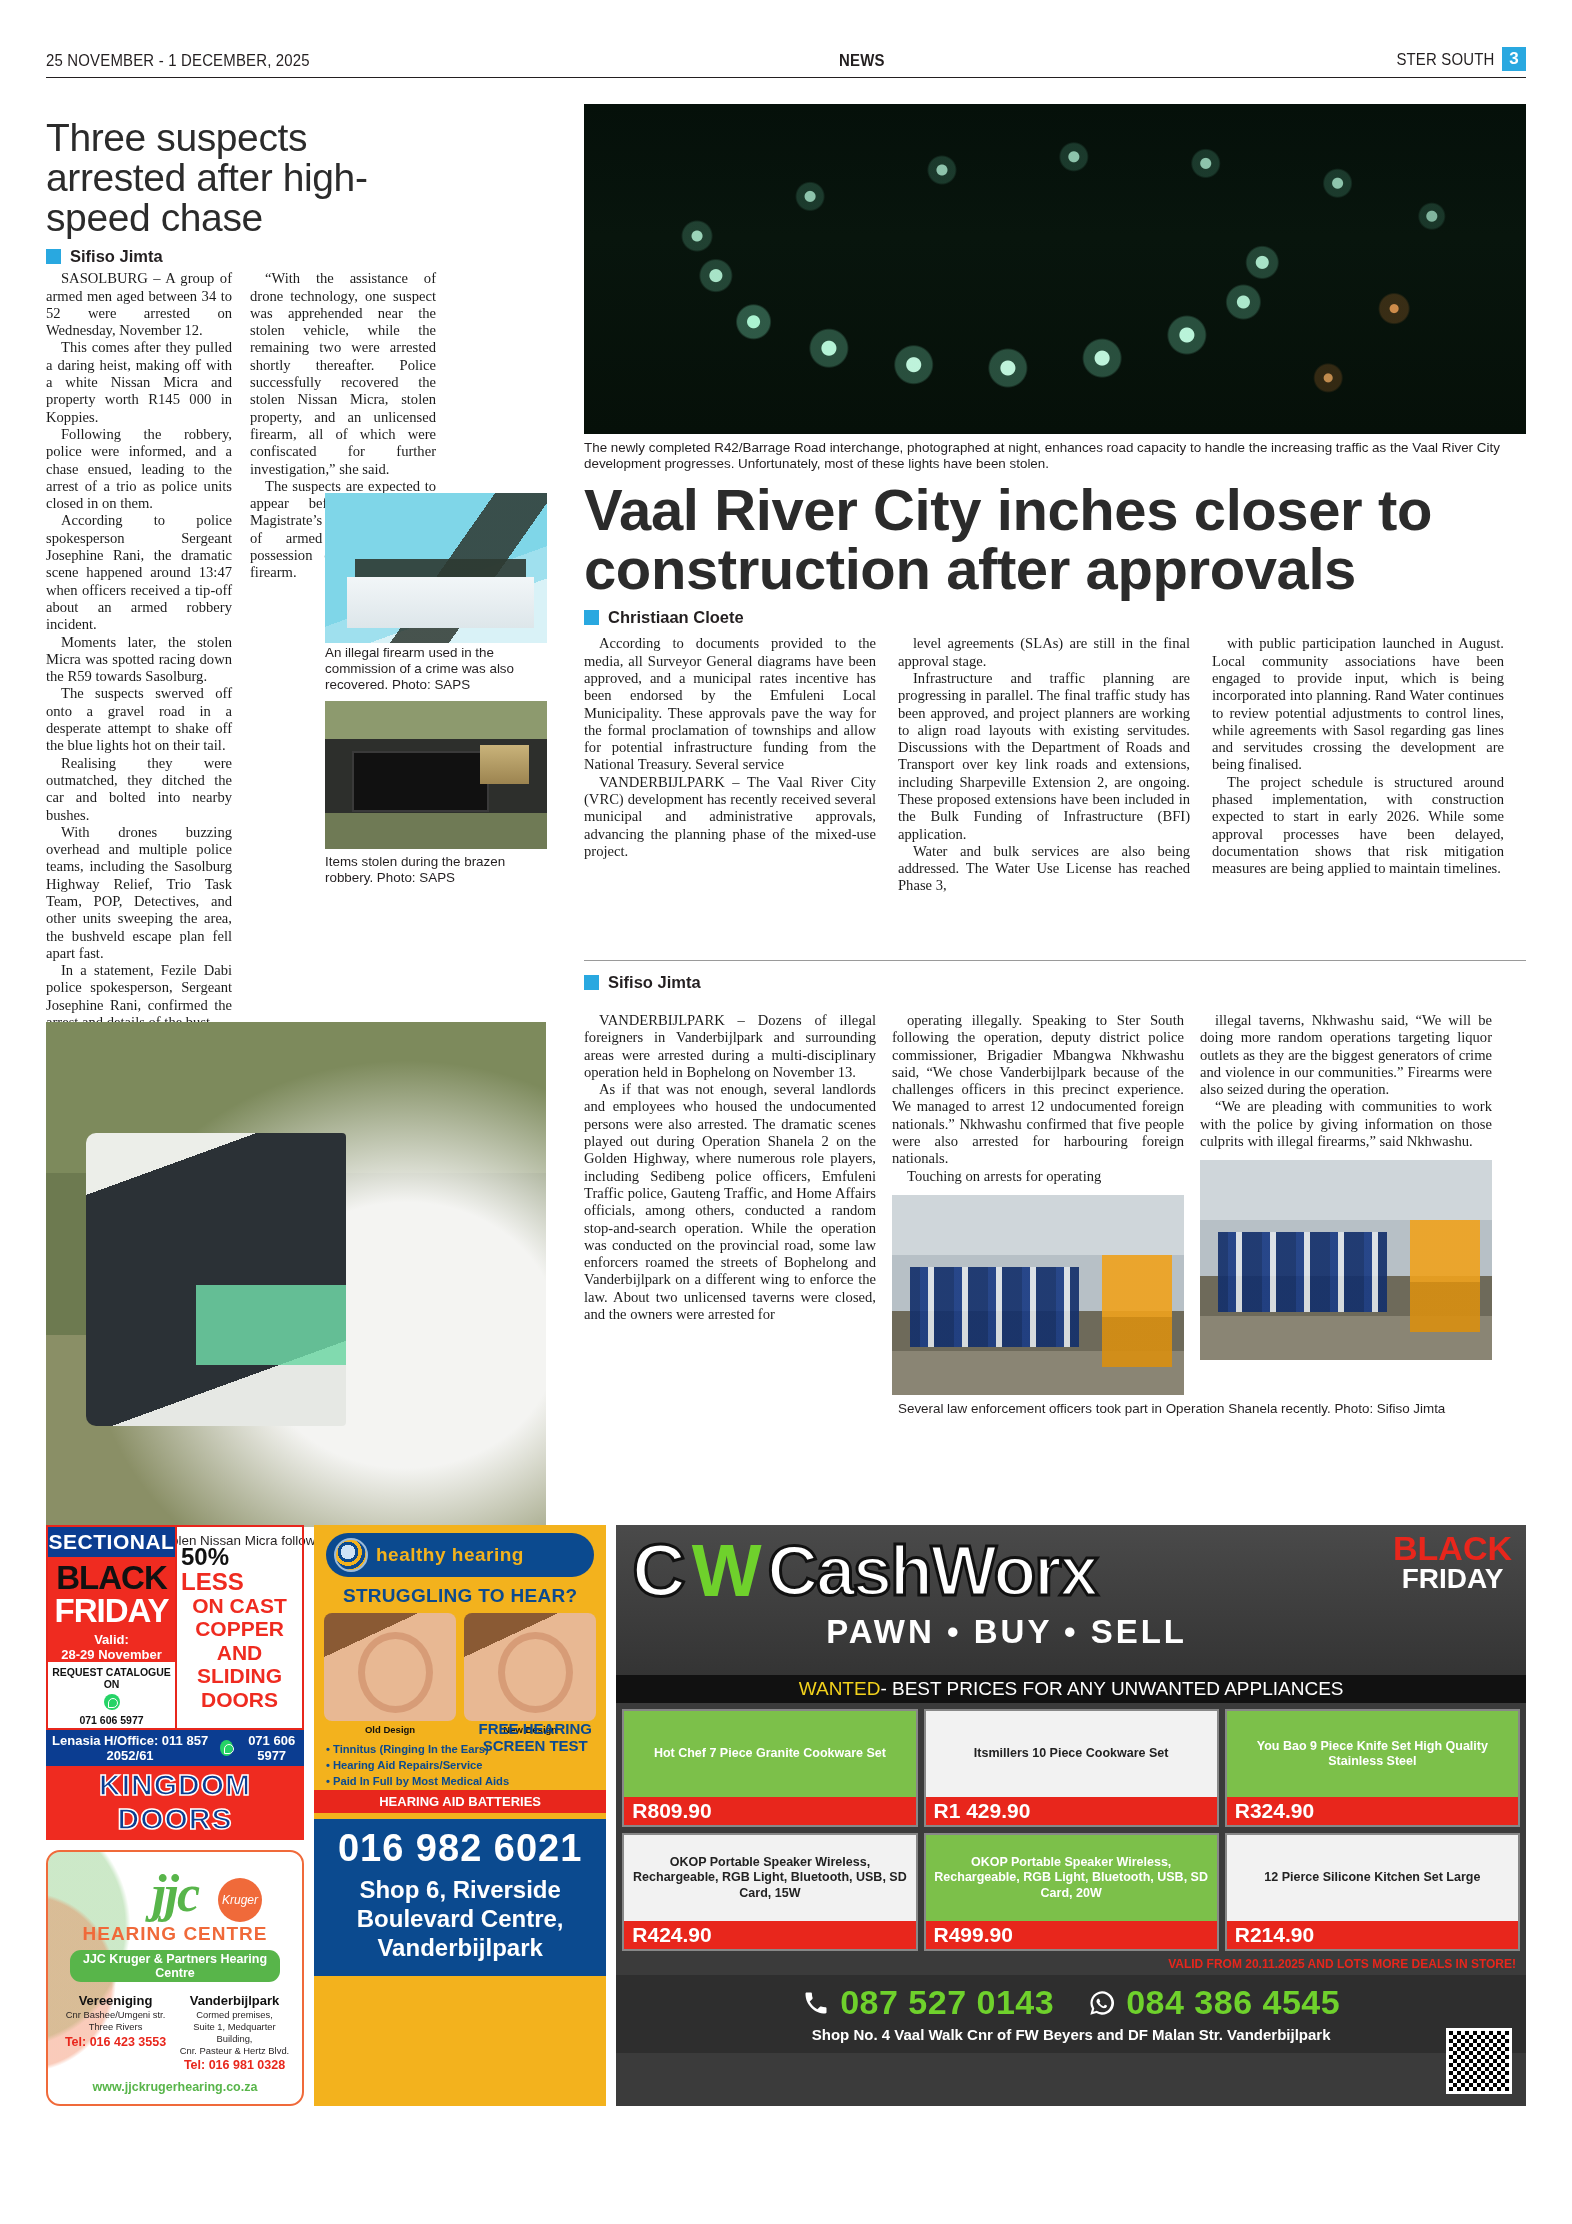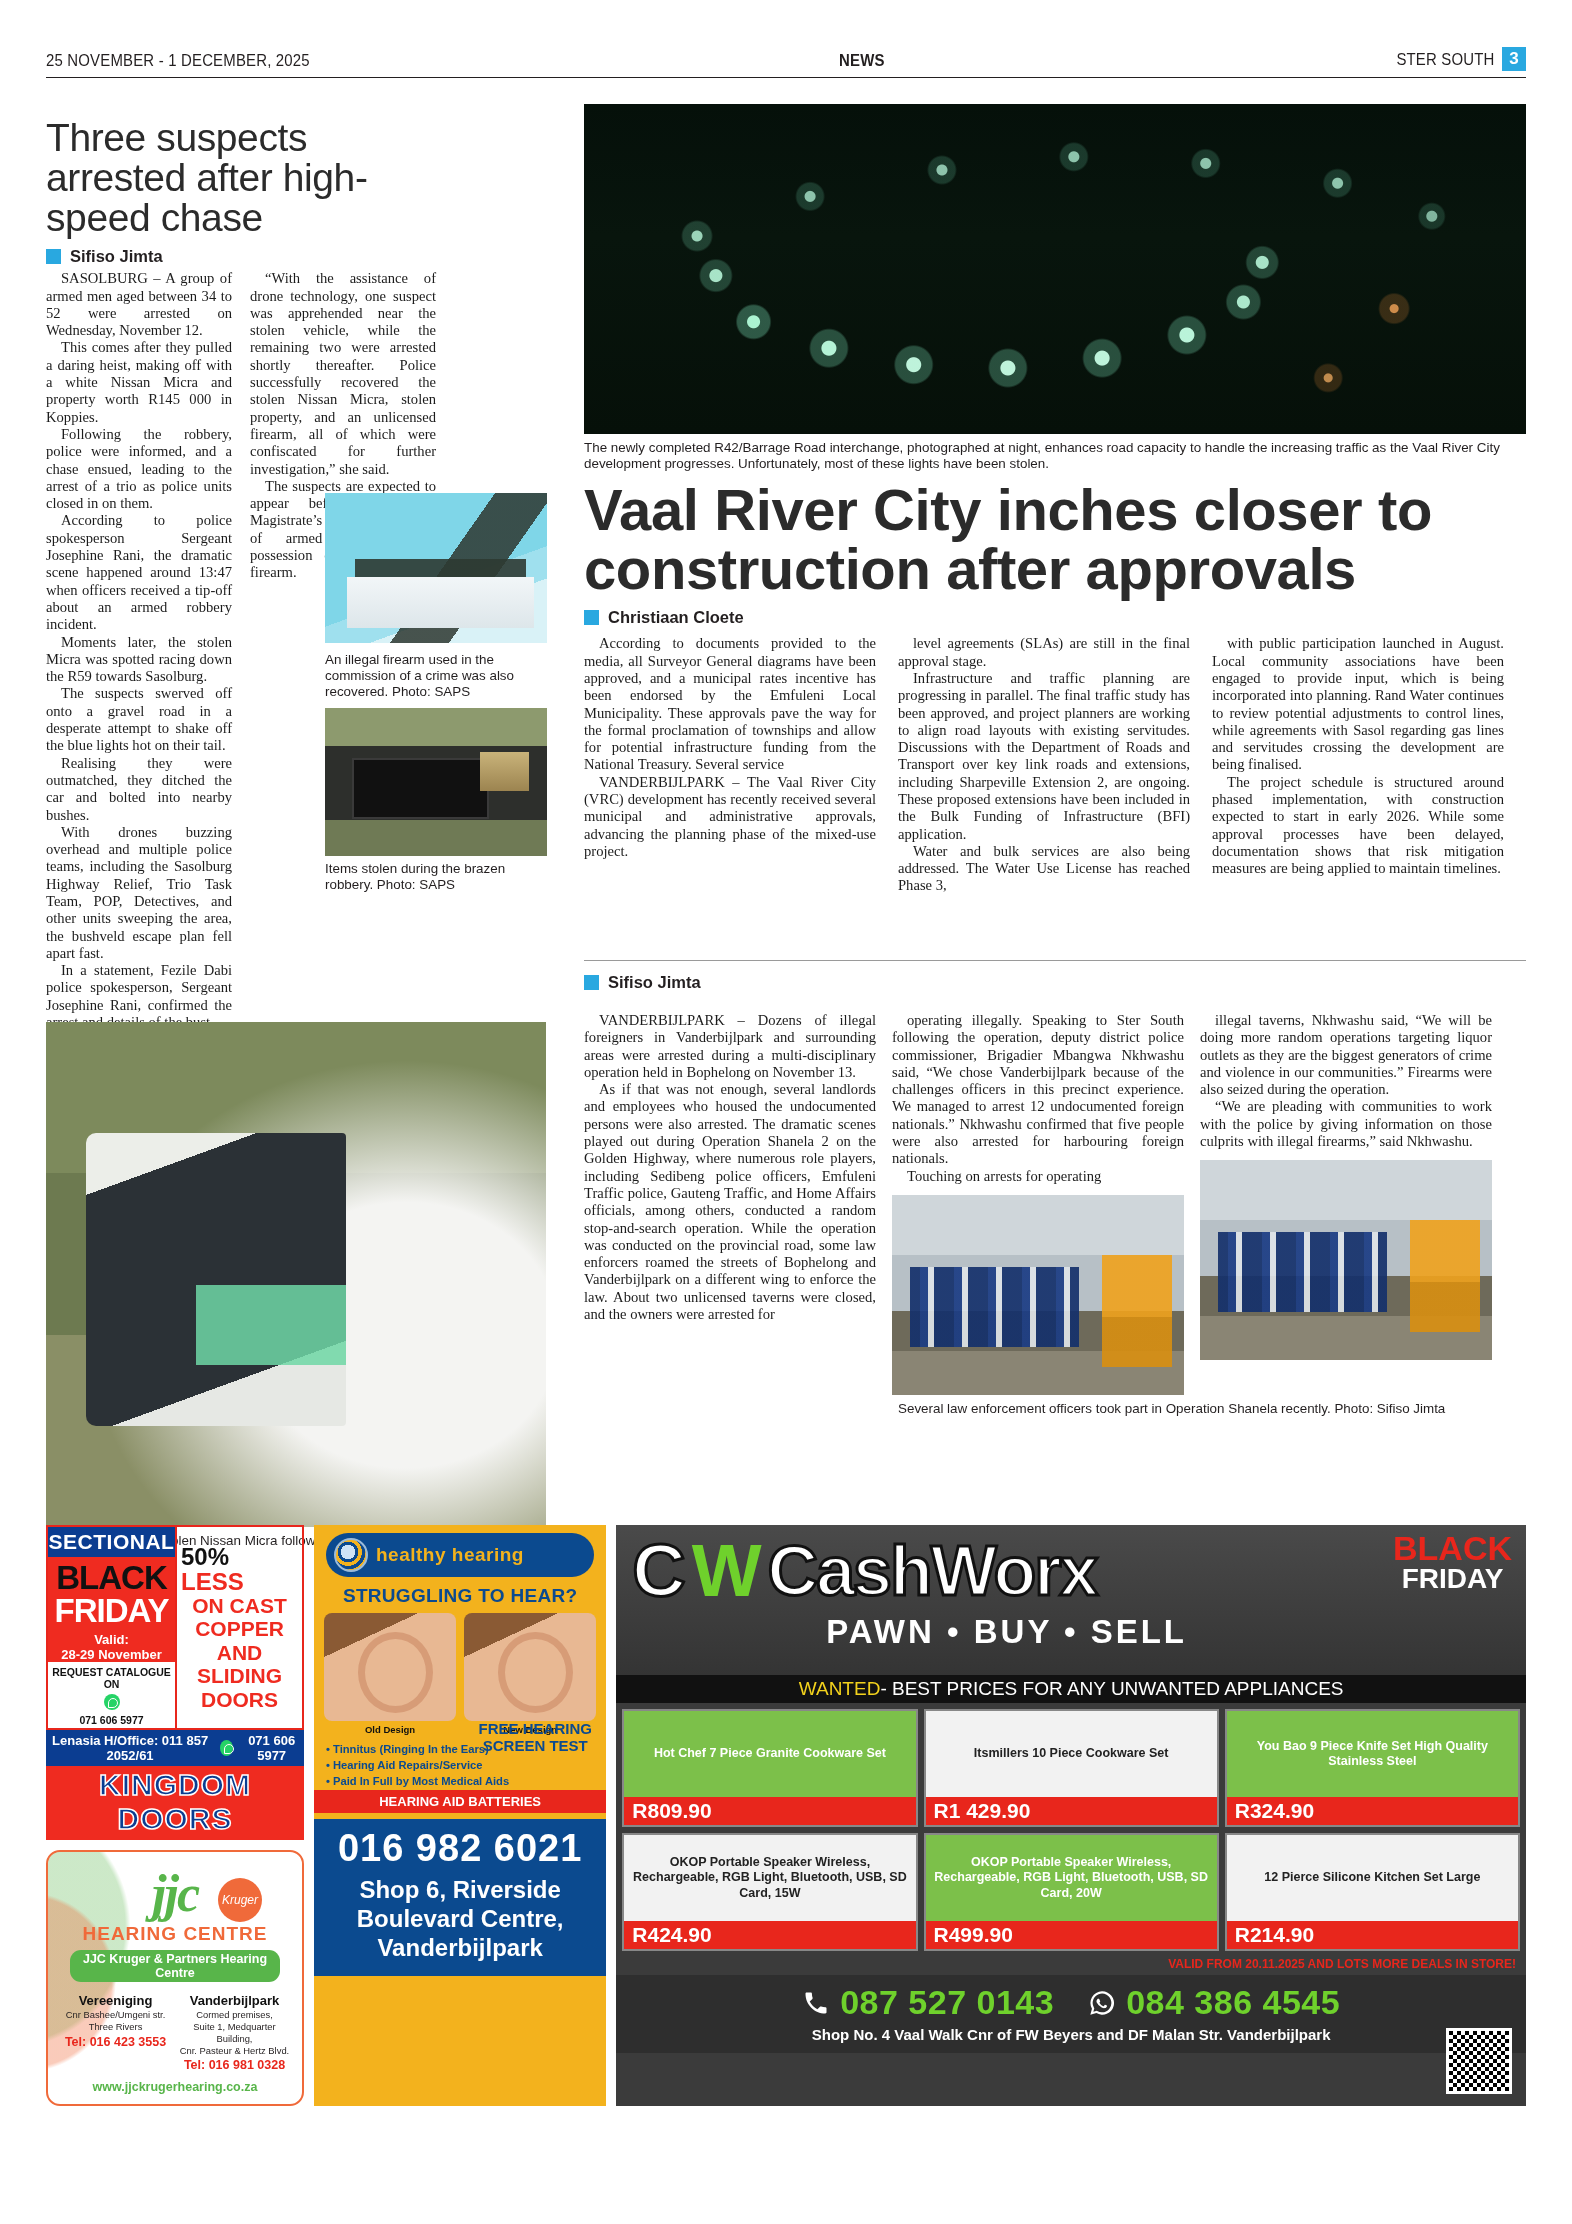--- a/index.html
+++ b/index.html
@@ -275,21 +275,21 @@
       </div>
       <div class="body-col">
         <p>“With the assistance of drone technology, one suspect was apprehended near the stolen vehicle, while the remaining two were arrested shortly thereafter. Police successfully recovered the stolen Nissan Micra, stolen property, and an unlicensed firearm, all of which were confiscated for further investigation,” she said.</p>
         <p>The suspects are expected to appear before the Parys Magistrate’s Court on charges of armed robbery and possession of an unlicensed firearm.</p>
       </div>
     </div>
   </div>
 
   <div class="leftphotos">
     <div class="photo ph-gun" style="height:150px;"></div>
-    <div class="cap" style="margin-top:9px;">An illegal firearm used in the commission of a crime was also recovered. Photo: SAPS</div>
+    <div class="cap" style="margin-top:2px;">An illegal firearm used in the commission of a crime was also recovered. Photo: SAPS</div>
     <div class="photo ph-items" style="height:148px; margin-top:8px;"></div>
     <div class="cap" style="margin-top:5px;">Items stolen during the brazen robbery. Photo: SAPS</div>
   </div>
 
   <div class="bigcar">
     <div class="photo ph-car" style="height:505px;"></div>
     <div class="cap" style="margin-top:6px;">Police recovered a stolen Nissan Micra following the dramatic chase.</div>
   </div>
 
   <div class="photo ph-night topphoto"></div>

